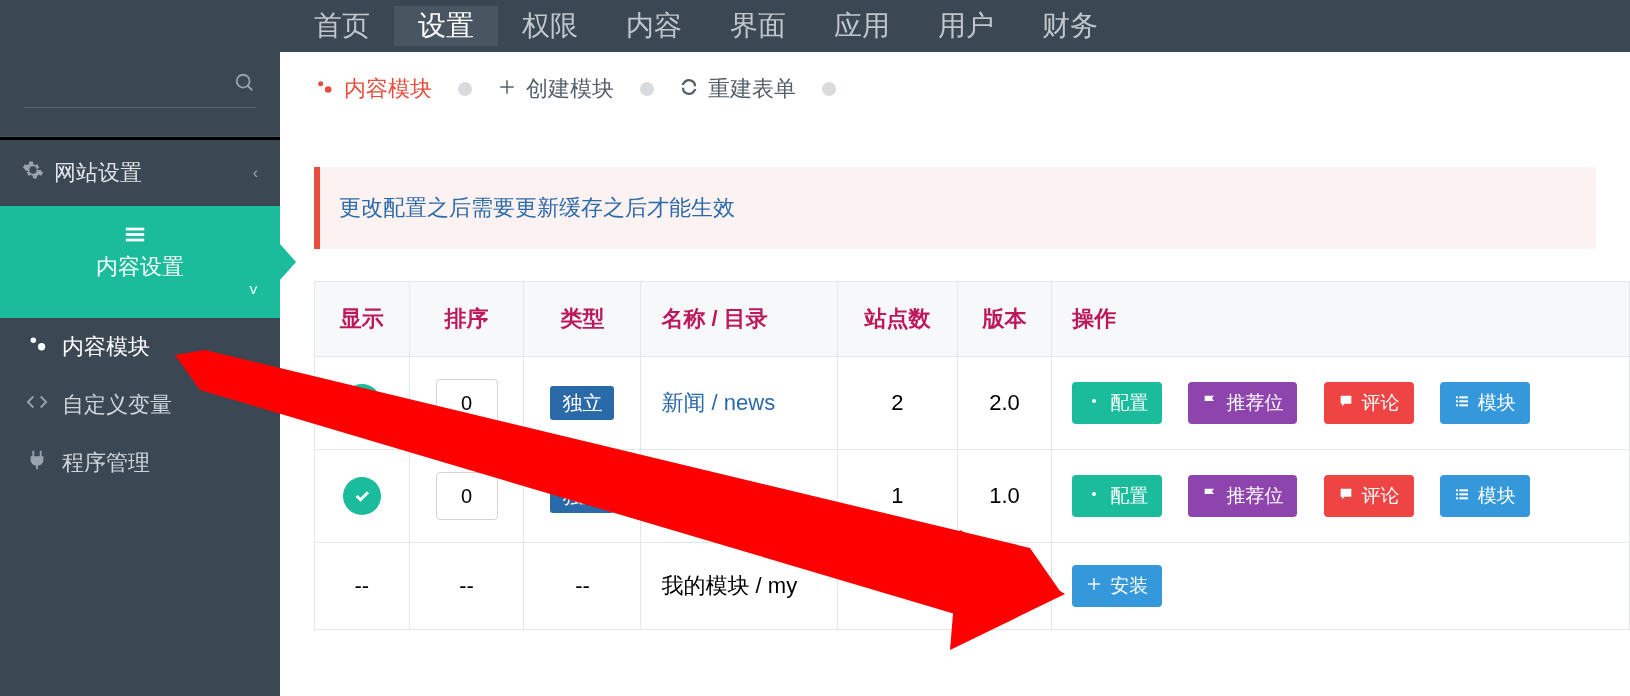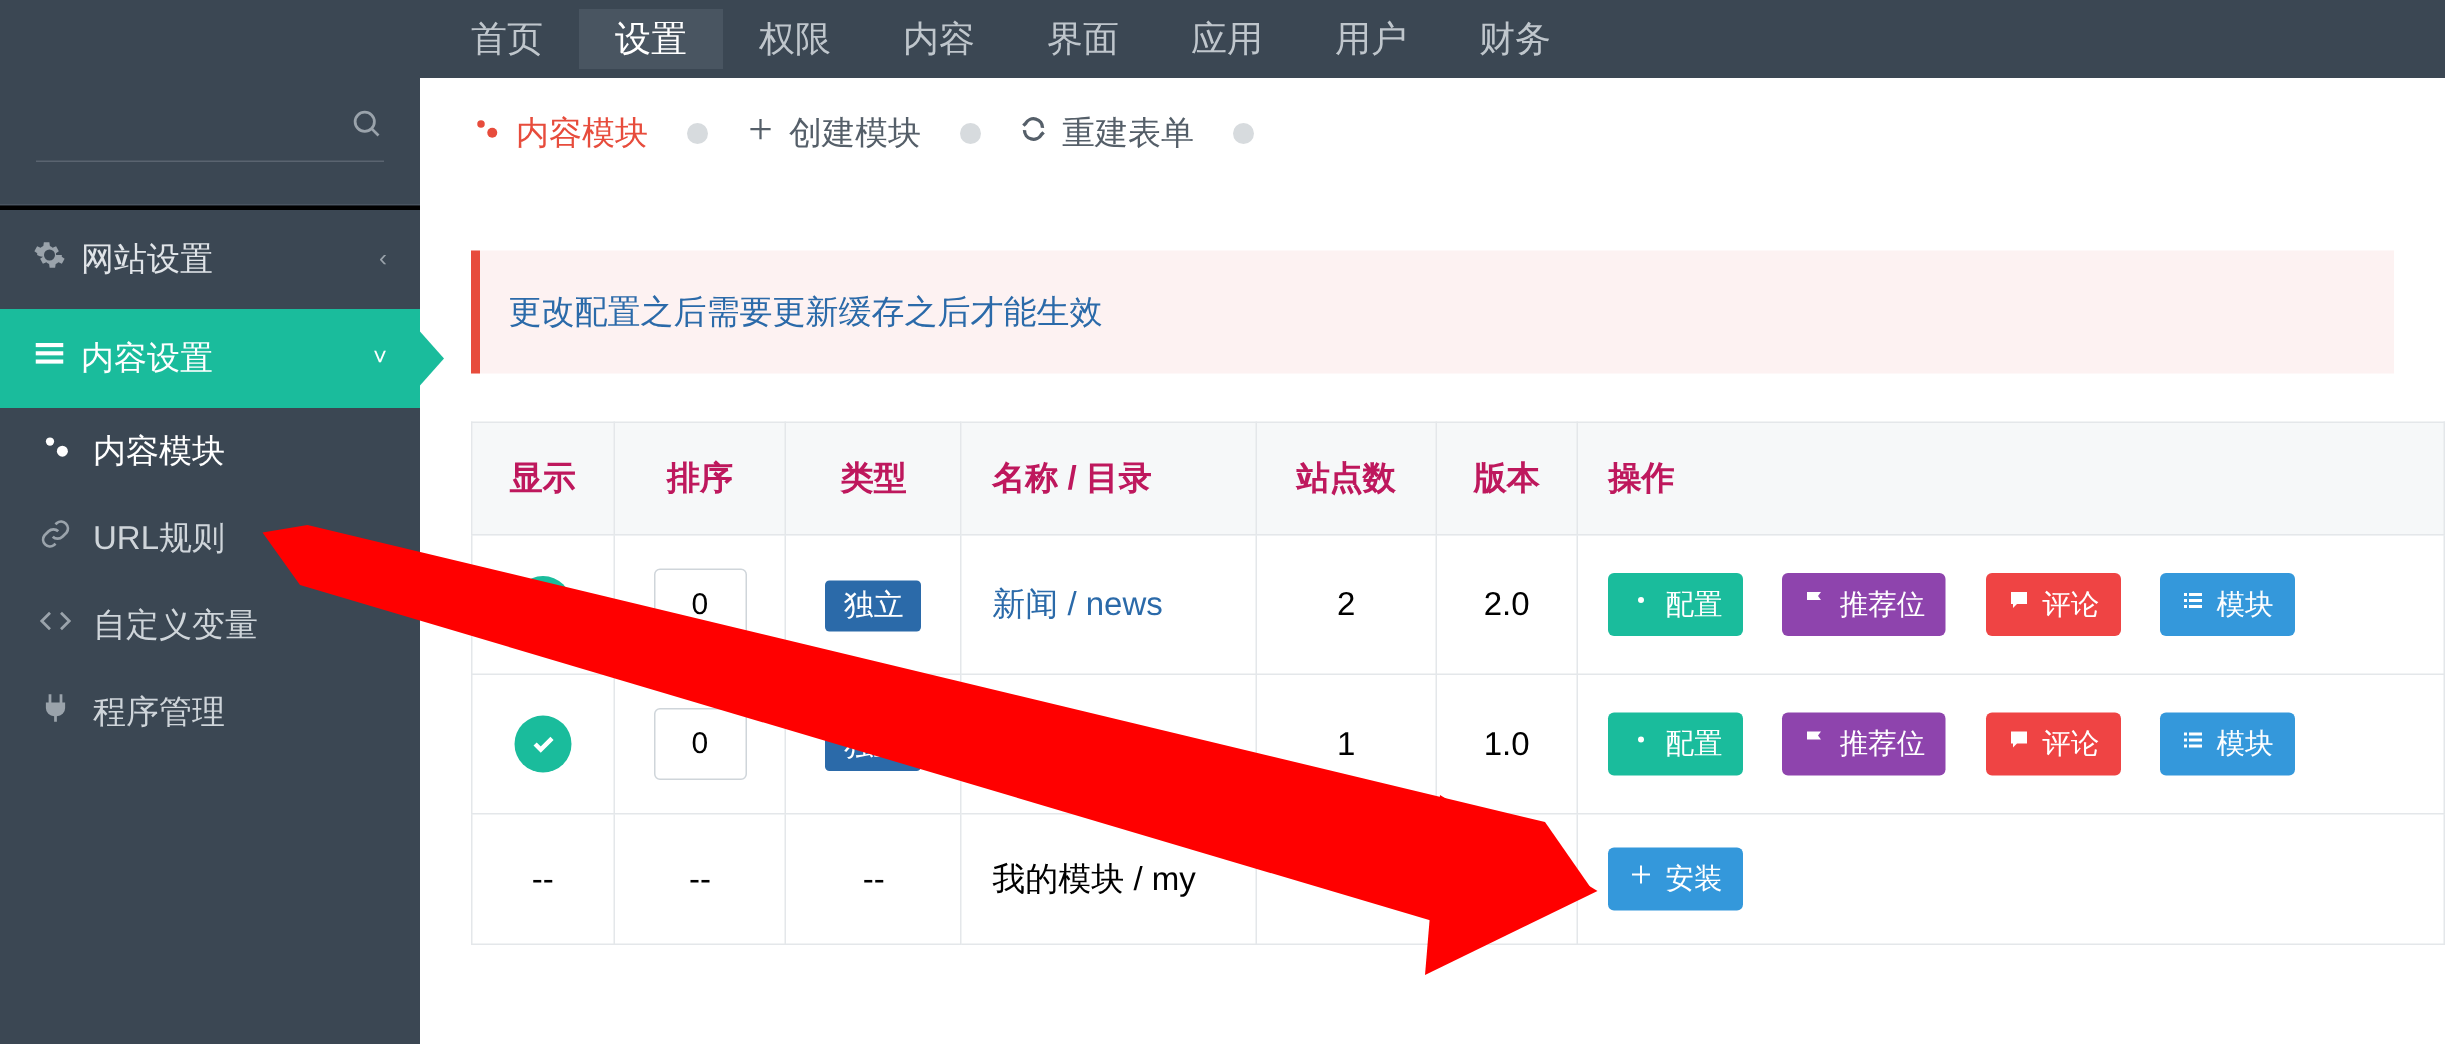--- a/index.html
+++ b/index.html
@@ -16,21 +16,21 @@
   .topnav {
     background: #3b4753;
     height: 52px;
     display: flex;
     align-items: center;
     padding-left: 290px;
   }
   .topnav .tab {
     color: #bfc6cc;
     padding: 14px 24px;
-    font-size: 24px;
+    font-size: 28px;
     cursor: pointer;
     height: 40px;
     display: flex;
     align-items: center;
   }
   .topnav .tab.active {
     background: #495561;
     color: #ffffff;
   }
 
@@ -69,20 +69,21 @@
     color: #9aa3ab;
   }
   .sidebar-item .chev {
     margin-left: auto;
     color: #9aa3ab;
     font-size: 16px;
   }
   .sidebar-item.active {
     background: #1abc9c;
     color: #ffffff;
+    flex-direction: column;
   }
   .sidebar-item.active .icon, .sidebar-item.active .chev { color: #ffffff; }
   .sidebar-item.active::after {
     content: "";
     position: absolute;
     right: -16px;
     top: 50%;
     margin-top: -18px;
     width: 0; height: 0;
     border-top: 18px solid transparent;
@@ -261,29 +262,20 @@
 
   <div class="sidebar-subitem current">
     <span class="icon">
       <svg width="22" height="22" viewBox="0 0 24 24" fill="#ffffff">
           <circle cx="8" cy="8" r="3"></circle>
           <circle cx="17" cy="15" r="4"></circle>
           <path d="M8 3v2M8 11v2M3 8h2M11 8h2M17 9v2M17 19v2M11 15h2M21 15h2"></path>
         </svg>
     </span>
     <span>内容模块</span>
-  </div>
-  <div class="sidebar-subitem">
-    <span class="icon">
-      <svg width="22" height="22" viewBox="0 0 24 24" fill="none" stroke="#9aa3ab" stroke-width="2">
-          <path d="M10 14a5 5 0 007 0l3-3a5 5 0 00-7-7l-1 1"></path>
-          <path d="M14 10a5 5 0 00-7 0l-3 3a5 5 0 007 7l1-1"></path>
-        </svg>
-    </span>
-    <span>URL规则</span>
   </div>
   <div class="sidebar-subitem">
     <span class="icon">
       <svg width="22" height="22" viewBox="0 0 24 24" fill="none" stroke="#9aa3ab" stroke-width="2">
           <polyline points="8 6 2 12 8 18"></polyline>
           <polyline points="16 6 22 12 16 18"></polyline>
         </svg>
     </span>
     <span>自定义变量</span>
   </div>

